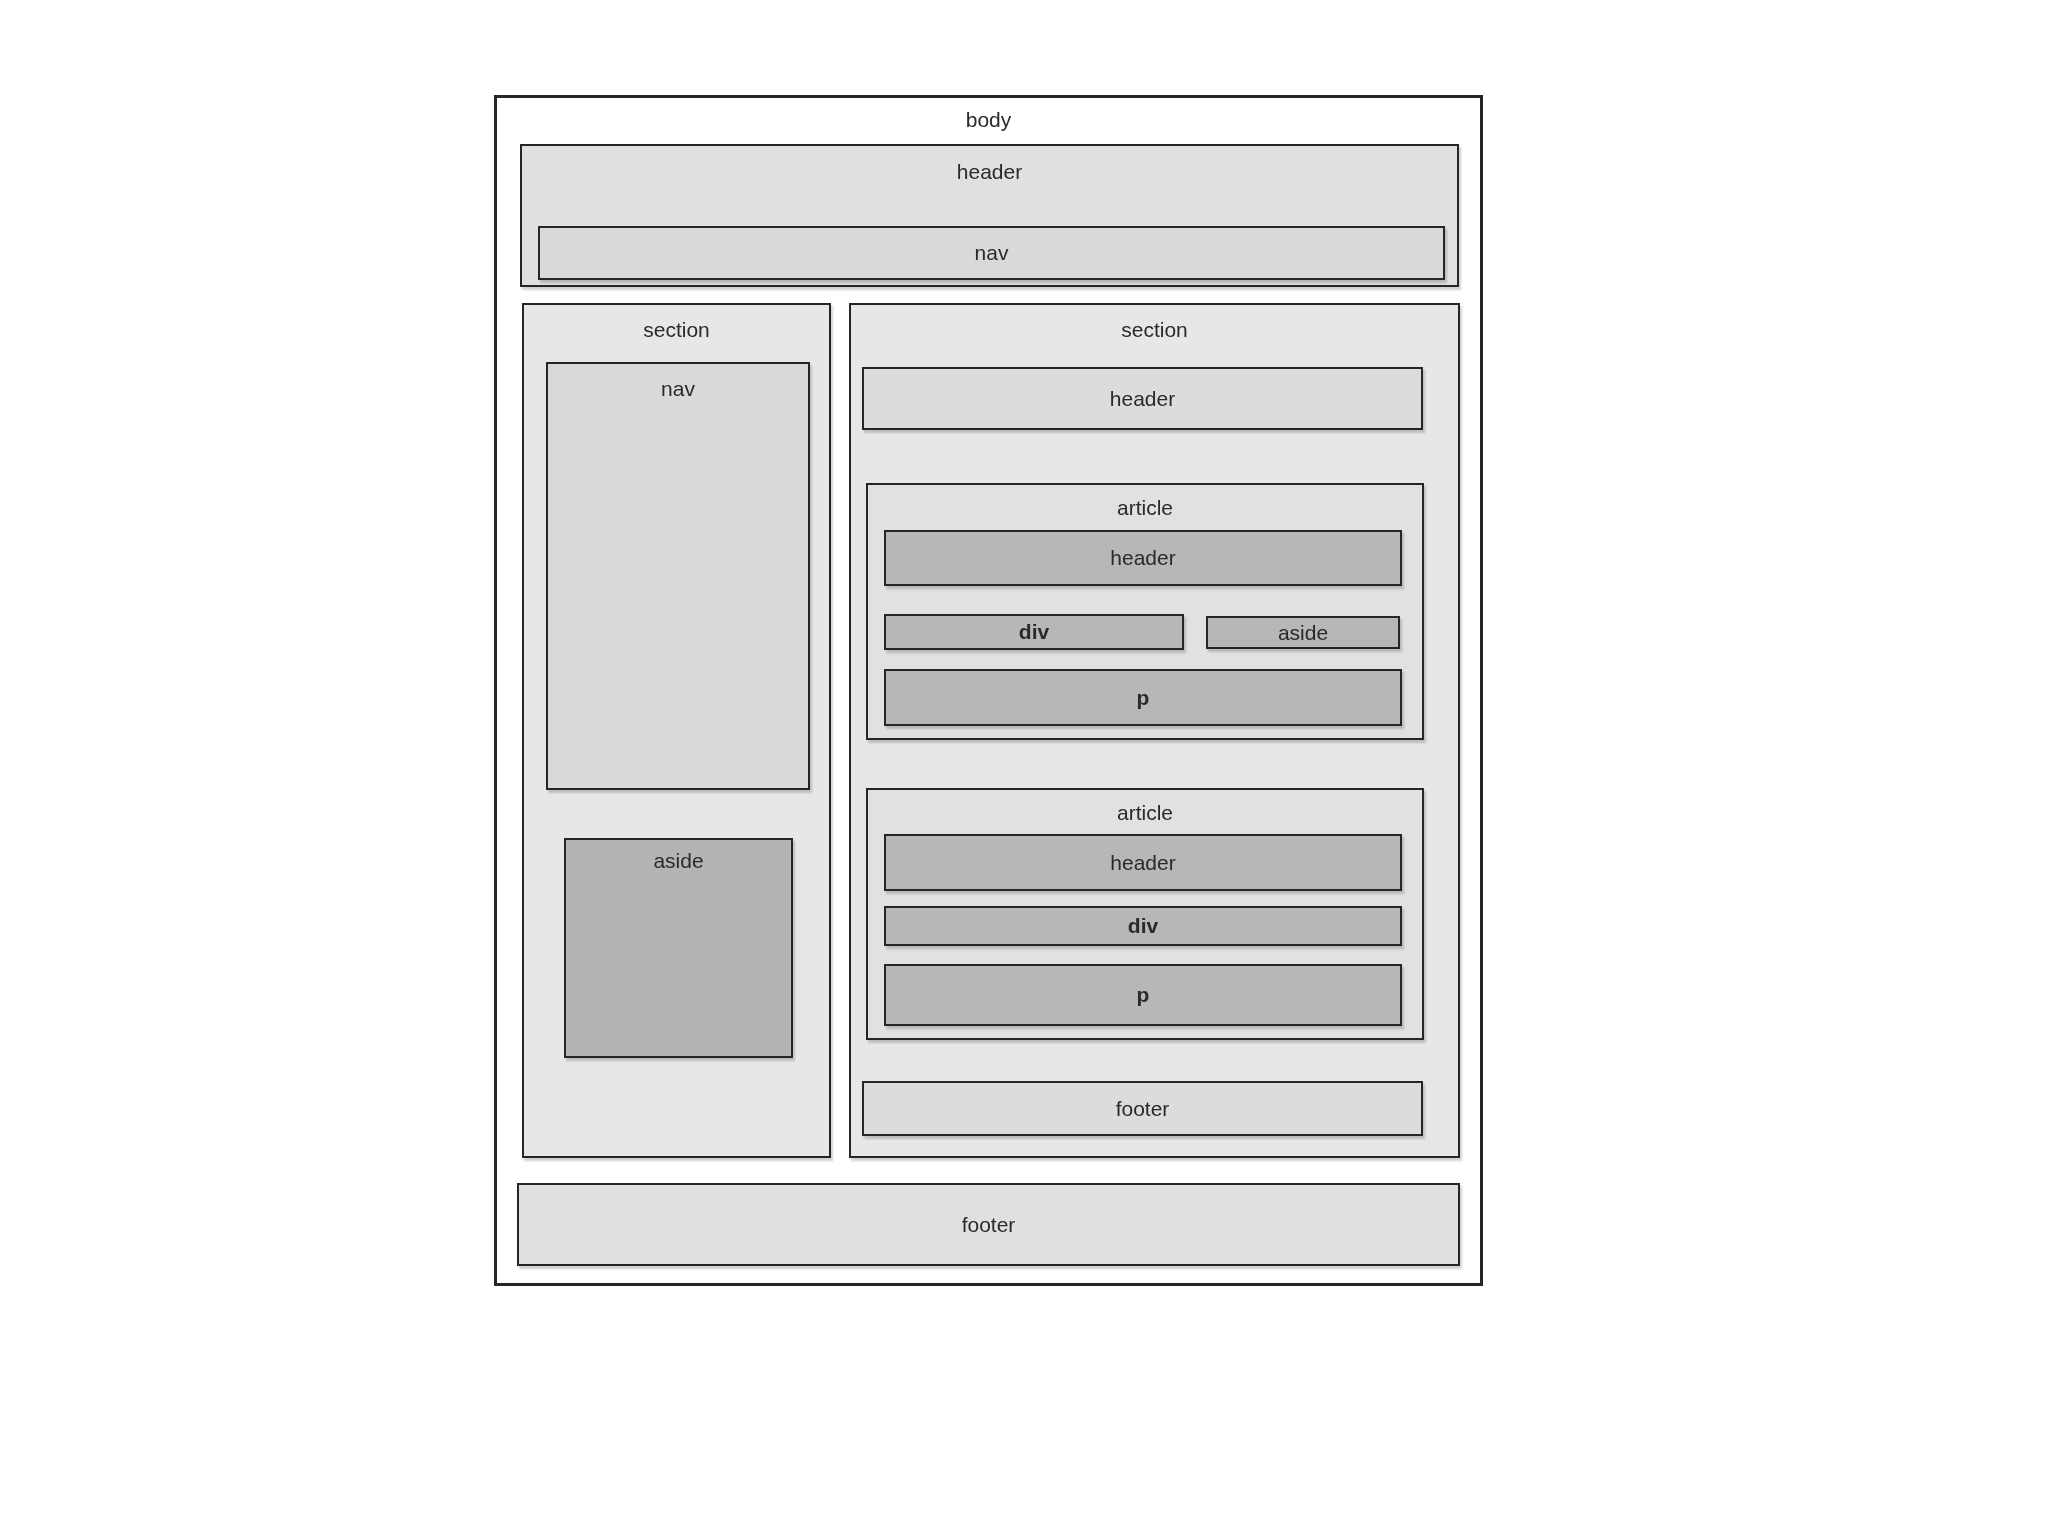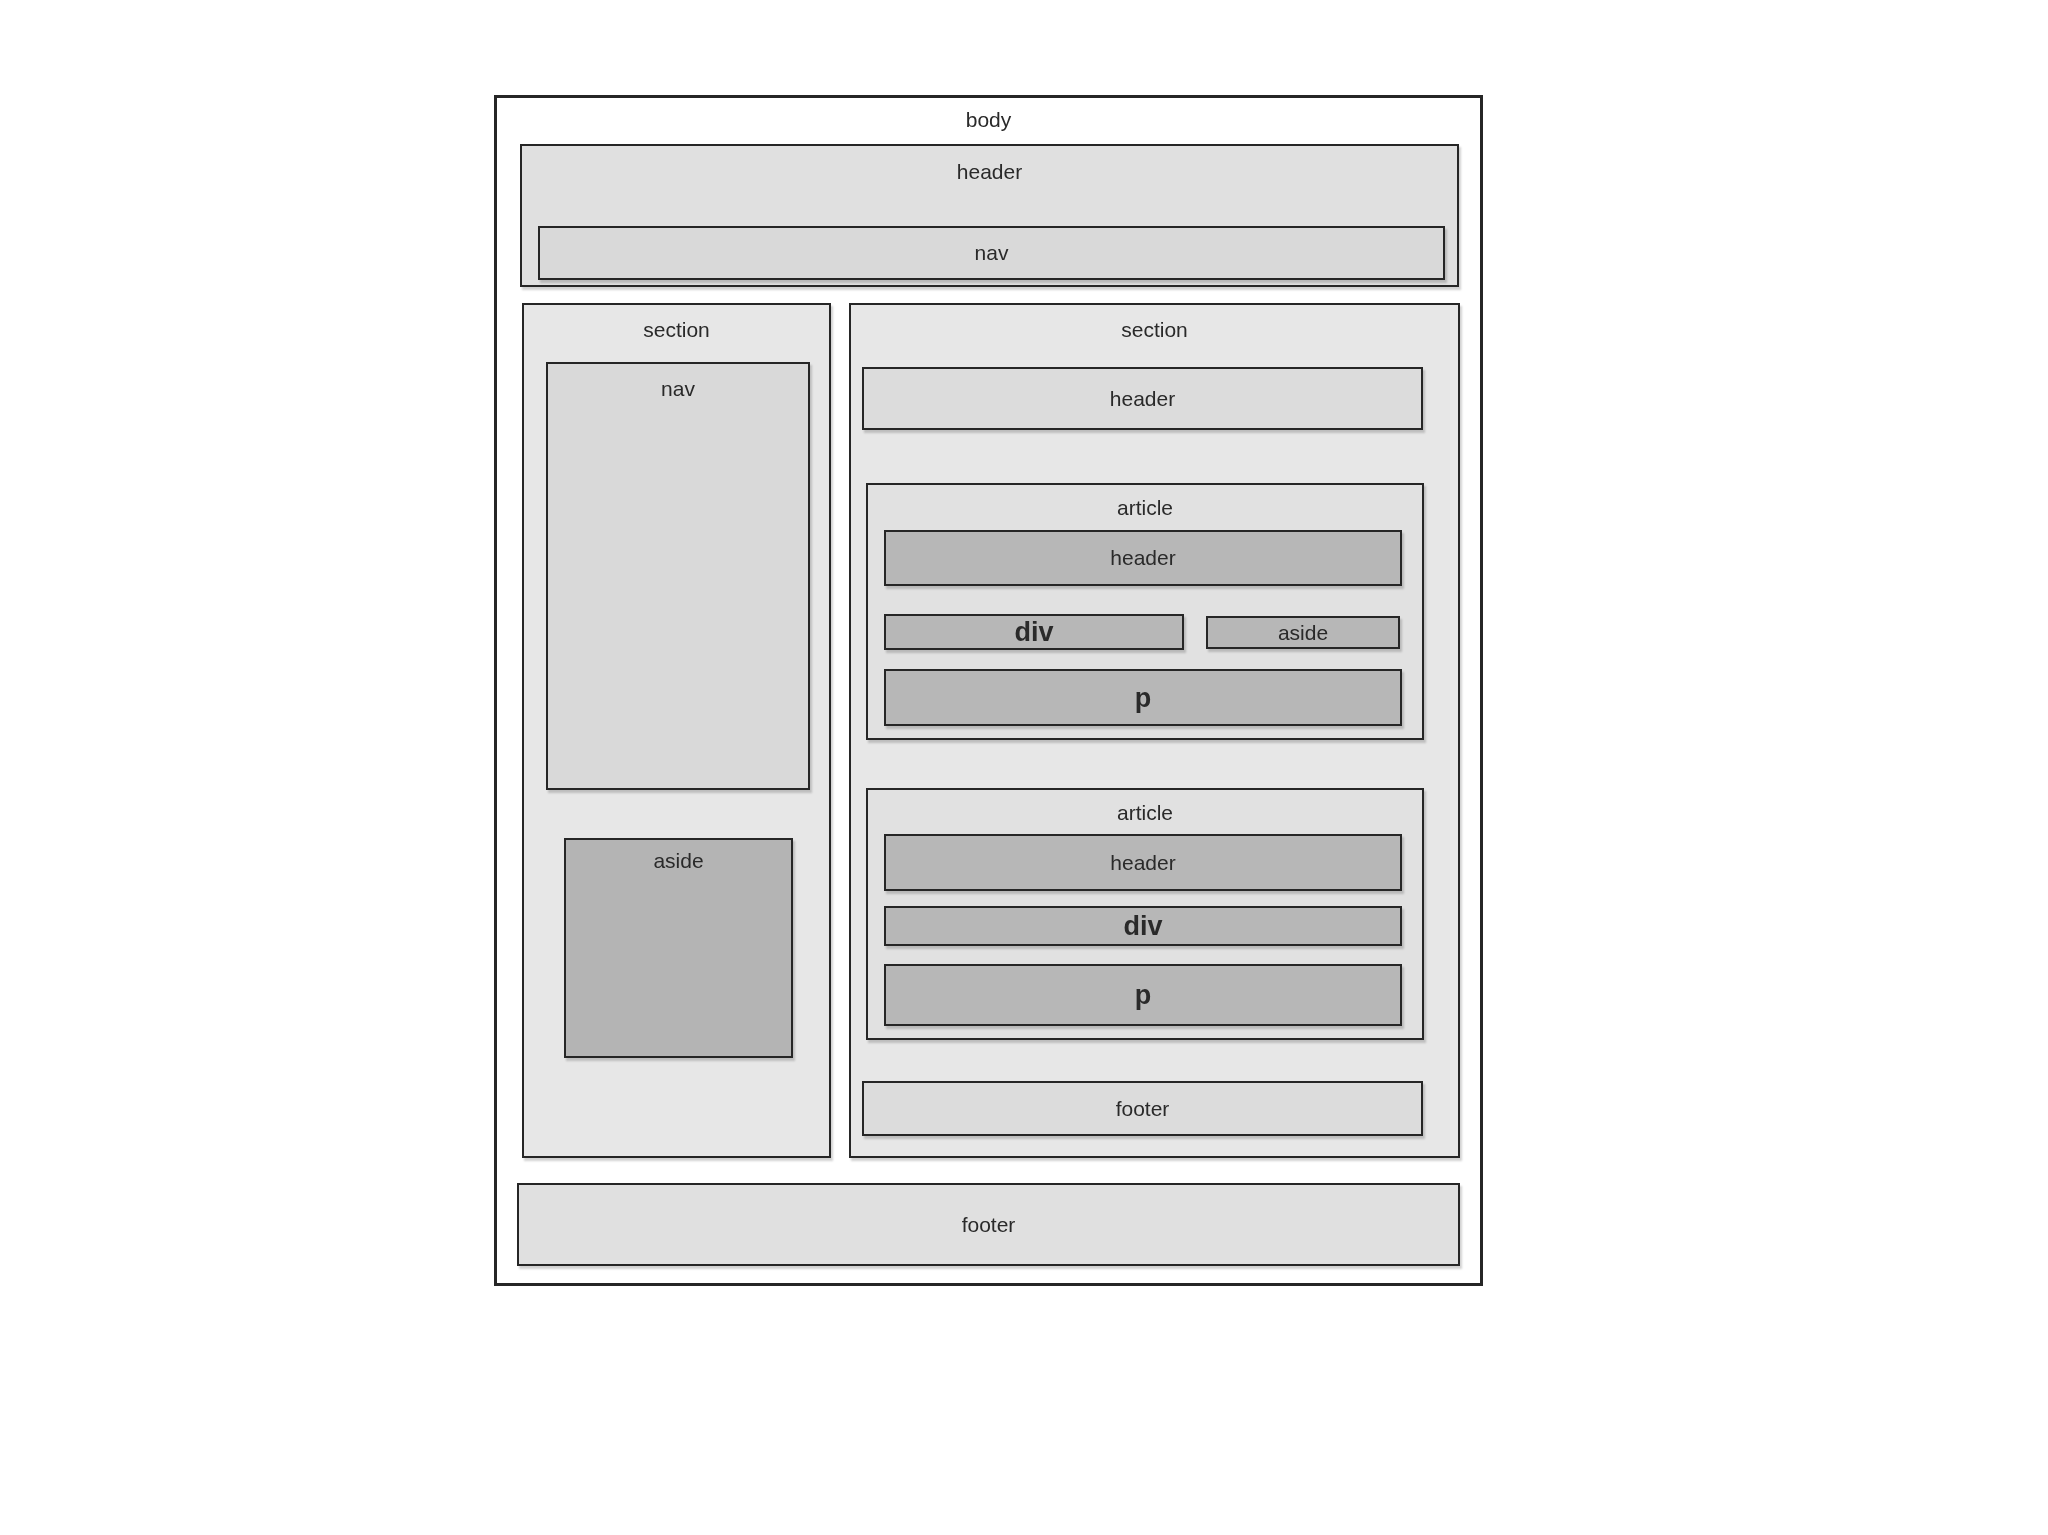--- a/index.html
+++ b/index.html
@@ -23,21 +23,21 @@
     align-items: flex-start;
   }
   .box.mid { align-items: center; }
 
   .lbl {
     font-size: 21px;
     line-height: 24px;
     color: var(--c-text, #2a2a2a);
     white-space: nowrap;
   }
-  .lbl.big { font-size: 27px; font-weight: 700; }
+  .lbl.big { font-size: 21px; font-weight: 700; }
 
   
   #b-body   { left: 494px;  top: 95px;   width: 989px; height: 1191px;
               background: var(--c-body-bg, #ffffff); border-width: 3px;
               padding-top: 10px; box-shadow: none; }
 
   #b-header { left: 520px;  top: 144px;  width: 939px; height: 143px;
               background: var(--c-header-bg, #e0e0e0); padding-top: 14px; }
   #b-topnav { left: 538px;  top: 226px;  width: 907px; height: 54px;
               background: var(--c-nav-bg, #d9d9d9); }

